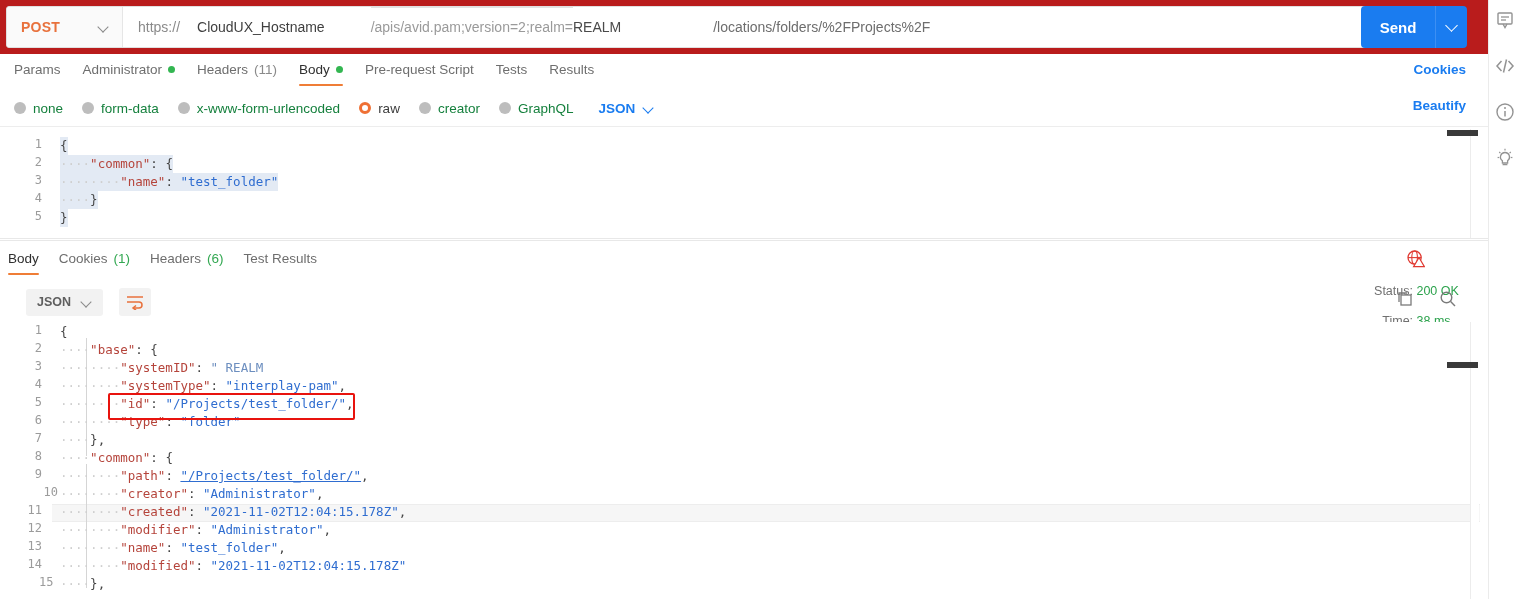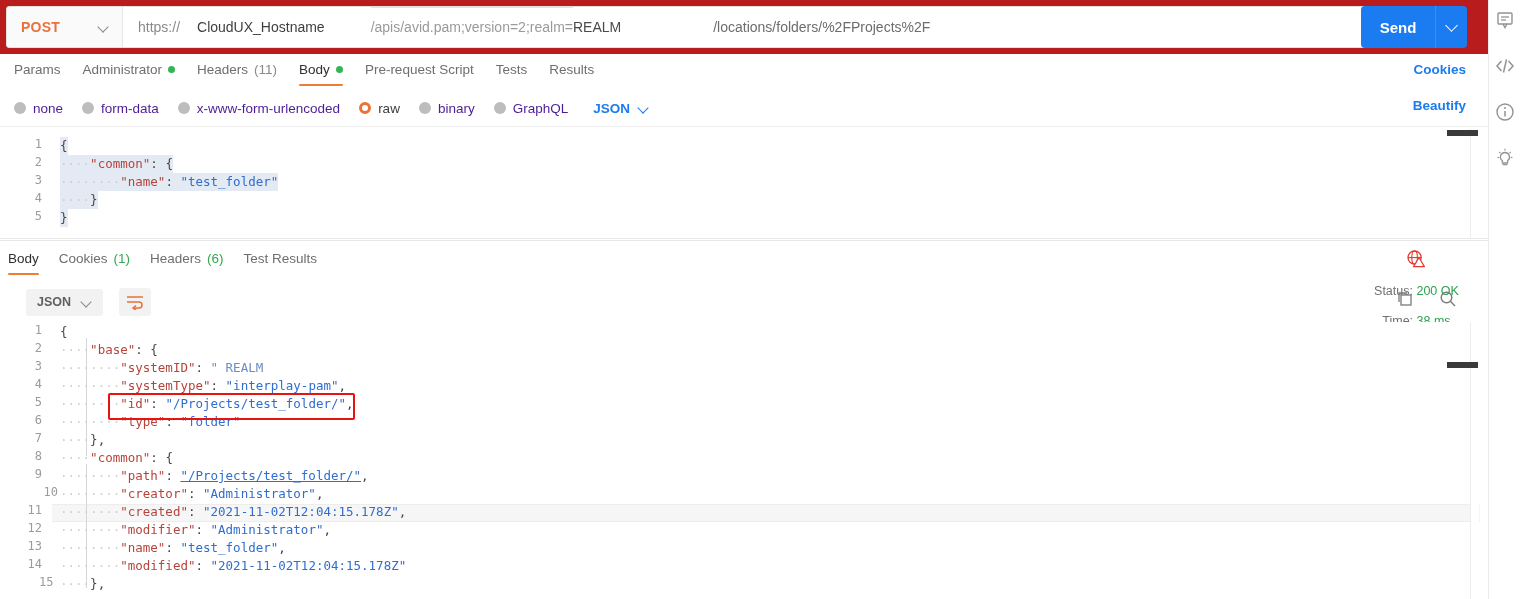--- a/index.html
+++ b/index.html
@@ -91,21 +91,21 @@
     font-weight:bold; cursor:pointer;
   }
 
   
   .btype {
     position:absolute; left:0; top:93px; width:1488px; height:30px;
     display:flex; align-items:center; padding-left:14px;
   }
   .radio {
     display:flex; align-items:center; gap:7px; margin-right:19px;
-    font-size:13.5px; color:#4c1d95; cursor:pointer;
+    font-size:13.5px; color:#15803d; cursor:pointer;
   }
   .rc { width:12px; height:12px; border-radius:50%; background:#bdbdbd; flex:none; }
   .radio.sel .rc { background:#fff; border:3.5px solid #ef7034; }
   .radio.sel { color:#3d3d3d; }
   .json-sel {
     display:flex; align-items:center; gap:8px; margin-left:6px;
     color:#1a7cf0; font-size:13.5px; font-weight:bold; cursor:pointer;
   }
   .json-sel .chev:after { border-color:#1a7cf0; }
   .beautify {
@@ -288,21 +288,21 @@
       <div class="radio">
         <span class="rc"></span>
         <span>x-www-form-urlencoded</span>
       </div>
       <div class="radio sel">
         <span class="rc"></span>
         <span>raw</span>
       </div>
       <div class="radio">
         <span class="rc"></span>
-        <span>binary</span>
+        <span>creator</span>
       </div>
       <div class="radio">
         <span class="rc"></span>
         <span>GraphQL</span>
       </div>
     <div class="json-sel">
       <span>JSON</span>
       <span class="chev"></span>
     </div>
   </div>

